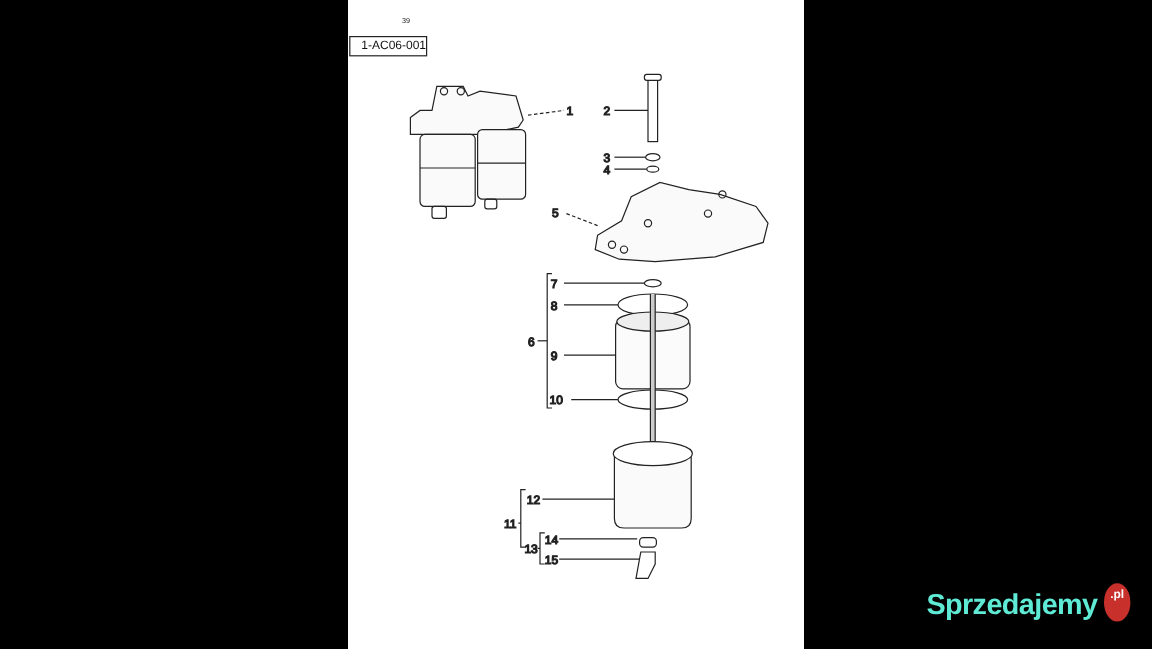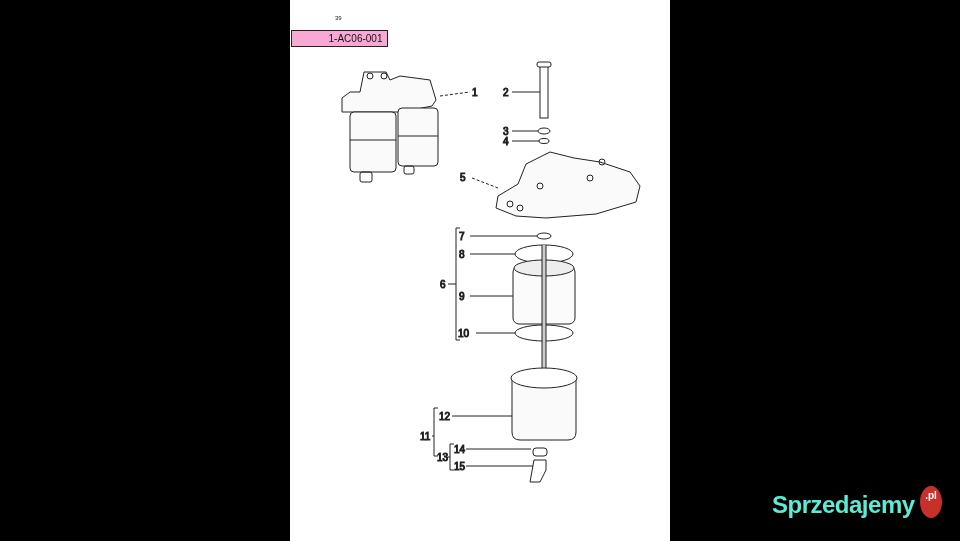--- a/index.html
+++ b/index.html
@@ -1,19 +1,19 @@
 <!DOCTYPE html>
 <html><head>
 <meta charset="utf-8">
 <style>
   html,body{margin:0;padding:0;background:#000;}
   body{width:960px;height:541px;position:relative;overflow:hidden;font-family:"Liberation Sans",sans-serif;}
   .page{position:absolute;left:290px;top:0;width:380px;height:541px;background:#fff;}
   .pagenum{position:absolute;left:335px;top:15px;font-size:6px;color:#222;}
-  .refbox{position:absolute;left:291px;top:30px;width:63px;height:15px;border:1px solid #222;background:#f9a8d4;font-size:10px;line-height:15px;text-align:center;color:#111;padding-left:32px;}
+  .refbox{position:absolute;left:291px;top:30px;width:63px;height:15px;border:1px solid #222;background:#ffffff;font-size:10px;line-height:15px;text-align:right;color:#111;}
   svg.diagram{position:absolute;left:0;top:0;}
   .lbl{font-size:10px;fill:#111;font-family:"Liberation Sans",sans-serif;}
   .logo{position:absolute;left:772px;top:491px;font-size:24px;font-weight:bold;color:#5eead4;letter-spacing:-0.5px;}
   .logo-badge{position:absolute;left:920px;top:486px;width:22px;height:32px;border-radius:50%;background:#c8302c;color:#fff;font-size:10px;line-height:20px;text-align:center;font-weight:bold;}
 </style>
 </head>
 <body>
 
 <div class="page"></div>
 <div class="pagenum">39</div>

